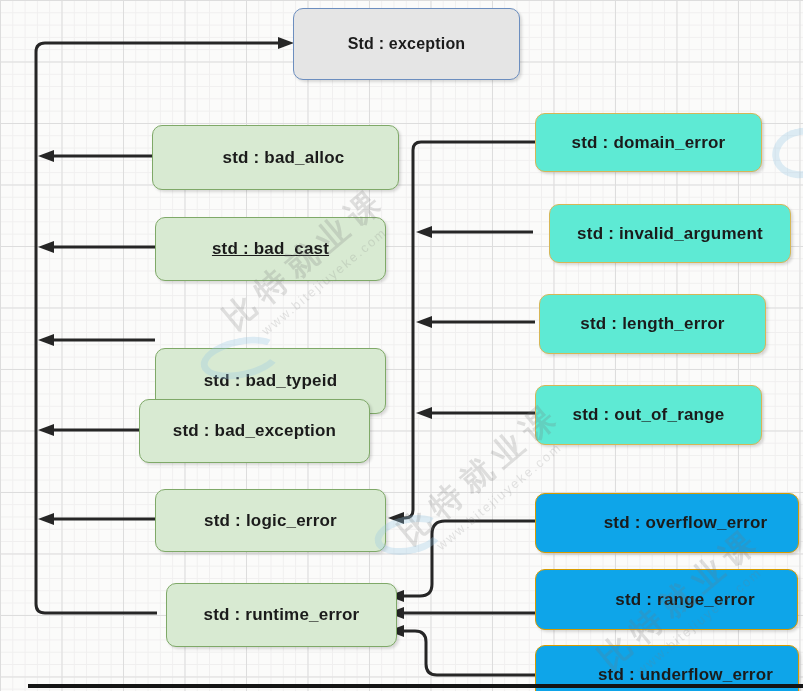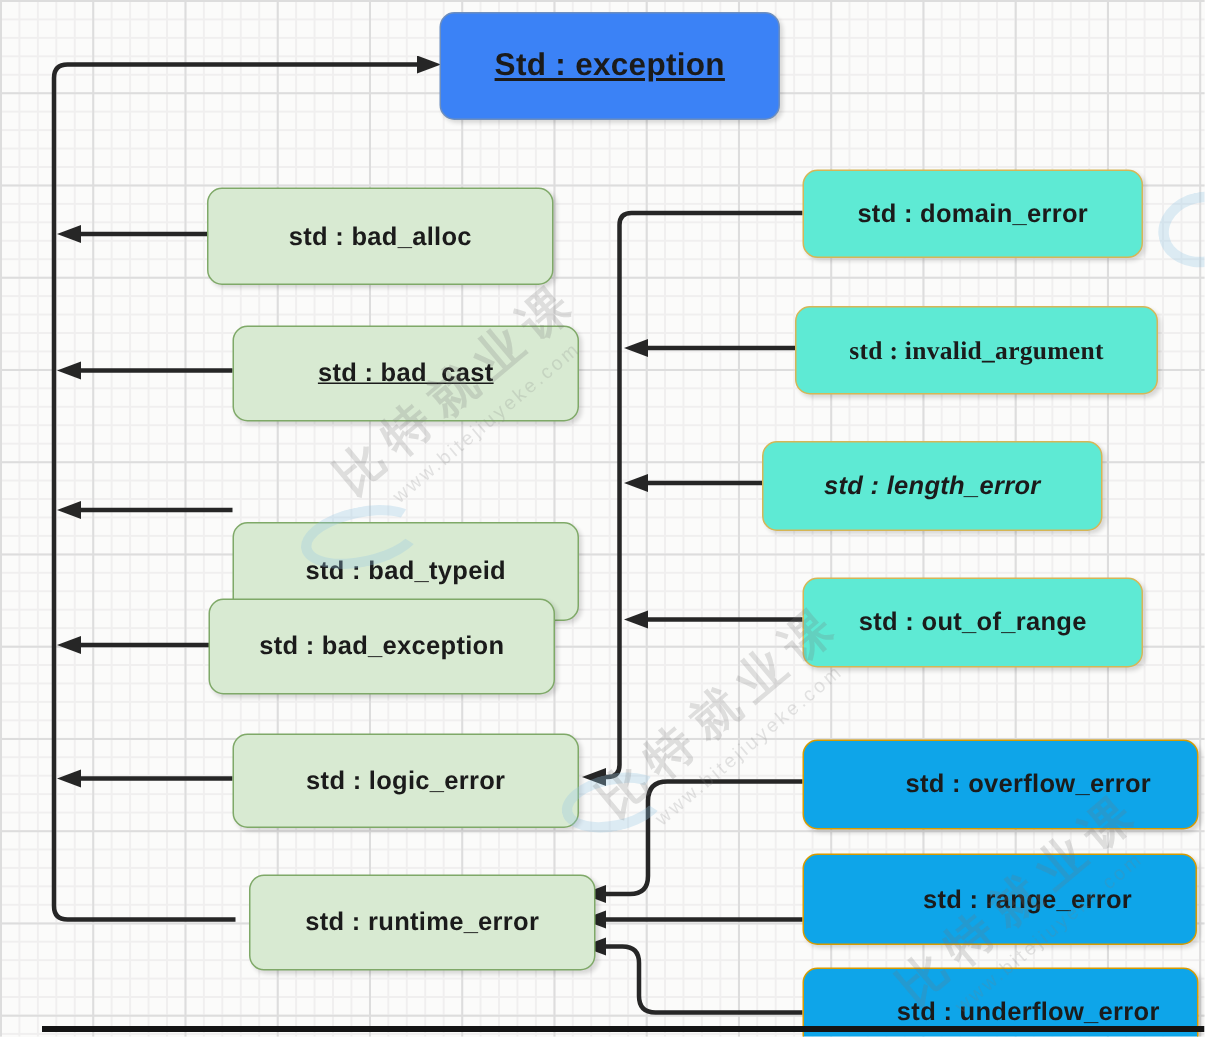--- a/index.html
+++ b/index.html
@@ -14,21 +14,21 @@
       linear-gradient(to bottom, #f0efef 1px, transparent 1px);
     background-size:61.5px 61.5px, 61.5px 61.5px, 12.3px 12.3px, 12.3px 12.3px;
   }
   .edges{position:absolute;left:0;top:0;z-index:2;}
   .node{
     position:absolute;z-index:3;display:flex;align-items:center;justify-content:center;
     border-radius:10px;font-weight:bold;font-size:17px;color:#1b1b1b;
     border:1.6px solid;box-shadow:2px 2px 3px rgba(0,0,0,0.14);
     text-align:center;letter-spacing:0.2px;
   }
-  .node-blue{background:#3b82f6;border-color:#6c8ebf;font-size:21px;text-decoration:underline;}
+  .node-blue{background:#e5e5e5;border-color:#6c8ebf;font-size:16px;}
   .node-green{background:#d8ead2;border-color:#7fa968;}
   .node-yellow{background:#5eead4;border-color:#d6b656;}
   .node-orange{background:#0ea5e9;border-color:#d79b00;padding-left:37px;}
   .wm{
     position:absolute;z-index:5;display:flex;flex-direction:column;align-items:center;
     transform:rotate(-40deg);pointer-events:none;
   }
   .wm-cn{font-size:32px;font-weight:bold;letter-spacing:8px;color:rgba(120,120,120,0.22);white-space:nowrap;}
   .wm-url{font-size:13px;letter-spacing:2px;color:rgba(125,125,125,0.20);white-space:nowrap;}
   .swirl{
@@ -63,21 +63,21 @@
     <path d="M535 521 L445 521 Q432 521 432 534 L432 584 Q432 596 420 596 L396 596" marker-end="url(#arr)"></path>
     <path d="M535 613 L396 613" marker-end="url(#arr)"></path>
     <path d="M535 675 L437 675 Q426 675 426 664 L426 642 Q426 631 415 631 L396 631" marker-end="url(#arr)"></path>
   </g>
 </svg>
 
 <div class="node node-blue" style="left:293px;top:8px;width:225px;height:70px;">
     <span>Std : exception</span>
   </div>
 
-<div class="node node-green" style="left:138px;top:125px;width:229px;height:63px;">
+<div class="node node-green" style="left:152px;top:125px;width:229px;height:63px;padding-left:16px;">
     <span>std : bad_alloc</span>
   </div>
 <div class="node node-green" style="left:155px;top:217px;width:229px;height:62px;text-decoration:underline;">
     <span>std : bad_cast</span>
   </div>
 <div class="node node-green" style="left:155px;top:308px;width:229px;height:64px;margin-top:40px;">
     <span>std : bad_typeid</span>
   </div>
 <div class="node node-green" style="left:139px;top:399px;width:229px;height:62px;text-align:right;">
     <span>std : bad_exception</span>
@@ -85,24 +85,24 @@
 <div class="node node-green" style="left:155px;top:489px;width:229px;height:61px;align-items:center;">
     <span>std : logic_error</span>
   </div>
 <div class="node node-green" style="left:166px;top:583px;width:229px;height:62px;text-align:right;">
     <span>std : runtime_error</span>
   </div>
 
 <div class="node node-yellow" style="left:535px;top:113px;width:225px;height:57px;">
     <span>std : domain_error</span>
   </div>
-<div class="node node-yellow" style="left:530px;top:204px;width:240px;height:57px;font-family:Liberation Serif, serif;">
+<div class="node node-yellow" style="left:549px;top:204px;width:240px;height:57px;">
     <span>std : invalid_argument</span>
   </div>
-<div class="node node-yellow" style="left:508px;top:294px;width:225px;height:58px;font-style:italic;">
+<div class="node node-yellow" style="left:539px;top:294px;width:225px;height:58px;">
     <span>std : length_error</span>
   </div>
 <div class="node node-yellow" style="left:535px;top:385px;width:225px;height:58px;justify-content:center;">
     <span>std : out_of_range</span>
   </div>
 
 <div class="node node-orange" style="left:535px;top:493px;width:225px;height:58px;">
     <span>std : overflow_error</span>
   </div>
 <div class="node node-orange" style="left:535px;top:569px;width:224px;height:59px;">

